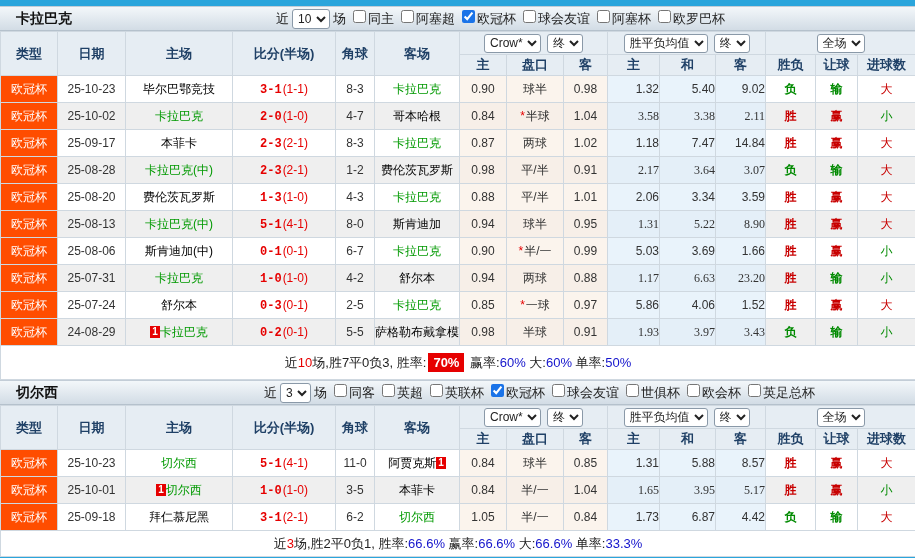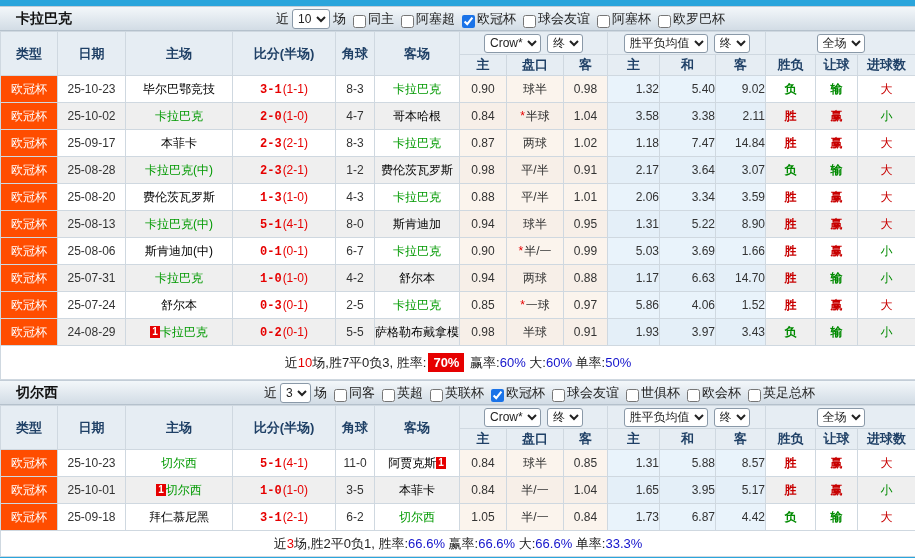--- a/index.html
+++ b/index.html
@@ -14,42 +14,42 @@
     height:23px;display:flex;align-items:center;padding-left:16px;
     background:linear-gradient(#f3f7fa,#d2dce5);
     border-top:1px solid #c3cdd7;border-bottom:1px solid #b5c1cc;
     font-size:13px;color:#222;
   }
   .section-title{font-weight:bold;font-size:14px;color:#111;}
   .controls{margin-left:auto;display:flex;align-items:center;white-space:nowrap;}
   .s0 .controls{margin-right:190px;}
   .s1 .controls{margin-right:100px;}
   .controls select{margin:0 3px;}
-  .controls label{display:flex;align-items:flex-end;}
+  .controls label{display:flex;align-items:flex-start;}
   select{
     font-size:12px;height:20px;border:1px solid #8a99a8;border-radius:3px;
     background:#fff;color:#222;padding:0 1px;
     font-family:"Liberation Sans","DejaVu Sans",sans-serif;
   }
   input[type=checkbox]{width:13px;height:13px;accent-color:#1a73e8;margin:0 2px 0 7px;}
   table.stats-table{border-collapse:collapse;table-layout:fixed;width:915px;font-size:12px;padding-left:48px;}
   .stats-table th,.stats-table td{
     border:1px solid #cfd8e0;text-align:center;overflow:hidden;white-space:nowrap;padding:0;
   }
   .stats-table thead th{background:#e6edf3;color:#1f4066;font-weight:bold;font-size:13px;}
   .stats-table thead tr.sel-row th{height:22px;}
   .stats-table thead tr.lbl-row th{height:20px;}
   .stats-table thead select{height:19px;margin:0 3px;}
   .stats-table tbody td{height:26px;color:#333;background:#fff;}
   .stats-table tbody tr.even td.alt{background:#efefef;}
   td.c-league{background:#ff4d00 !important;color:#fff !important;}
   td.c-odds{background:#fbf4ed !important;color:#444;}
   .stats-table tbody tr.even td.c-odds{background:#f7efe8 !important;}
   td.c-avg{background:#e9f3fb !important;color:#333;text-align:right;}
-  .stats-table tbody tr.even td.c-avg{background:#e4eff8 !important;}
+  .stats-table tbody tr.even td.c-avg{background:#e4eff8 !important;font-family:Liberation Serif, serif;}
   .team{color:#000000;}
   .team.green{color:#009900;}
   .ft{color:#e60000;font-weight:bold;margin-right:1px;font-family:Liberation Mono, monospace;}
   .ht{color:#e60000;}
   .badge1{
     display:inline-block;background:#e60000;color:#fff;font-size:10px;font-weight:bold;
     line-height:12px;padding:0 2px;vertical-align:1px;
   }
   .star{color:#e60000;margin-right:1px;}
   .res-r{color:#c80000;font-weight:bold;}
@@ -269,21 +269,21 @@
           <td class="alt">25-07-31</td>
           <td class="alt c-team"><span class="team green">卡拉巴克</span></td>
           <td class="alt"><span class="ft">1-0</span><span class="ht">(1-0)</span></td>
           <td class="alt">4-2</td>
           <td class="alt c-team"><span class="team">舒尔本</span></td>
           <td class="c-odds">0.94</td>
           <td class="c-odds">两球</td>
           <td class="c-odds">0.88</td>
           <td class="c-avg">1.17</td>
           <td class="c-avg">6.63</td>
-          <td class="c-avg">14.70</td>
+          <td class="c-avg">23.20</td>
           <td class="alt"><span class="res-r">胜</span></td>
           <td class="alt"><span class="res-g">输</span></td>
           <td class="alt"><span class="goal-g">小</span></td>
         </tr>
         <tr class="odd">
           <td class="c-league">欧冠杯</td>
           <td class="alt">25-07-24</td>
           <td class="alt c-team"><span class="team">舒尔本</span></td>
           <td class="alt"><span class="ft">0-3</span><span class="ht">(0-1)</span></td>
           <td class="alt">2-5</td>

